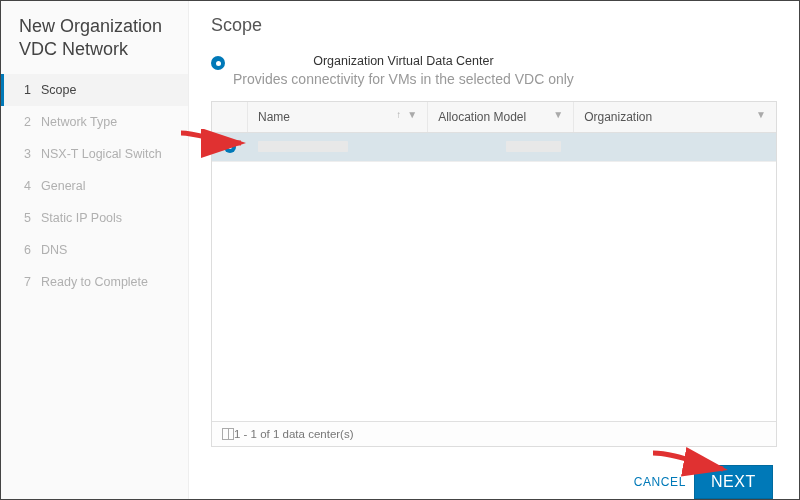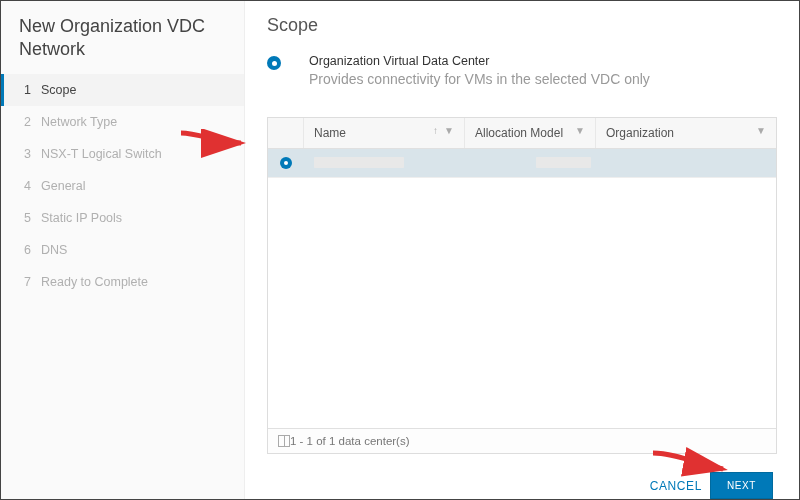--- a/index.html
+++ b/index.html
@@ -10,21 +10,21 @@
     width: 800px;
     height: 500px;
     overflow: hidden;
     border: 1px solid #444;
     position: relative;
   }
   .container { display: flex; width: 100%; height: 100%; }
 
   
   .sidebar {
-    width: 244px;
+    width: 188px;
     background: #fafafa;
     border-right: 1px solid #eee;
     padding: 14px 0 0 0;
   }
   .sidebar-title {
     font-size: 18px;
     font-weight: 400;
     color: #444;
     padding: 0 18px 14px 18px;
     line-height: 1.25;
@@ -54,21 +54,21 @@
     display: flex;
     flex-direction: column;
     position: relative;
   }
   .page-title {
     font-size: 18px;
     font-weight: 400;
     color: #555;
     margin-bottom: 18px;
   }
-  .scope-option { display: flex; align-items: flex-start; gap: 28px; margin-bottom: 30px; }
+  .scope-option { display: flex; align-items: flex-start; gap: 8px; margin-bottom: 14px; text-align: center; }
   .radio-outer {
     width: 14px; height: 14px; border-radius: 50%;
     background: #0079b8; display: flex; align-items: center; justify-content: center;
     margin-top: 2px; flex-shrink: 0;
   }
   .radio-inner { width: 5px; height: 5px; background: #fff; border-radius: 50%; }
   .scope-labels { display: flex; flex-direction: column; gap: 3px; }
   .scope-main { font-size: 12.5px; color: #333; }
   .scope-desc { font-size: 14px; color: #999; }
 
@@ -146,21 +146,21 @@
     align-items: center;
   }
   .btn-cancel {
     background: none; border: none;
     color: #0079b8; font-size: 12px;
     letter-spacing: 0.6px; cursor: pointer;
     padding: 6px 4px;
   }
   .btn-next {
     background: #0079b8; border: 1px solid #006a9f;
-    color: #fff; font-size: 10px;
+    color: #fff; font-size: 16px;
     letter-spacing: 0.6px; cursor: pointer;
     padding: 7px 16px;
   }
 
   
   .arrow {
     position: absolute;
     pointer-events: none;
     z-index: 50;
   }

